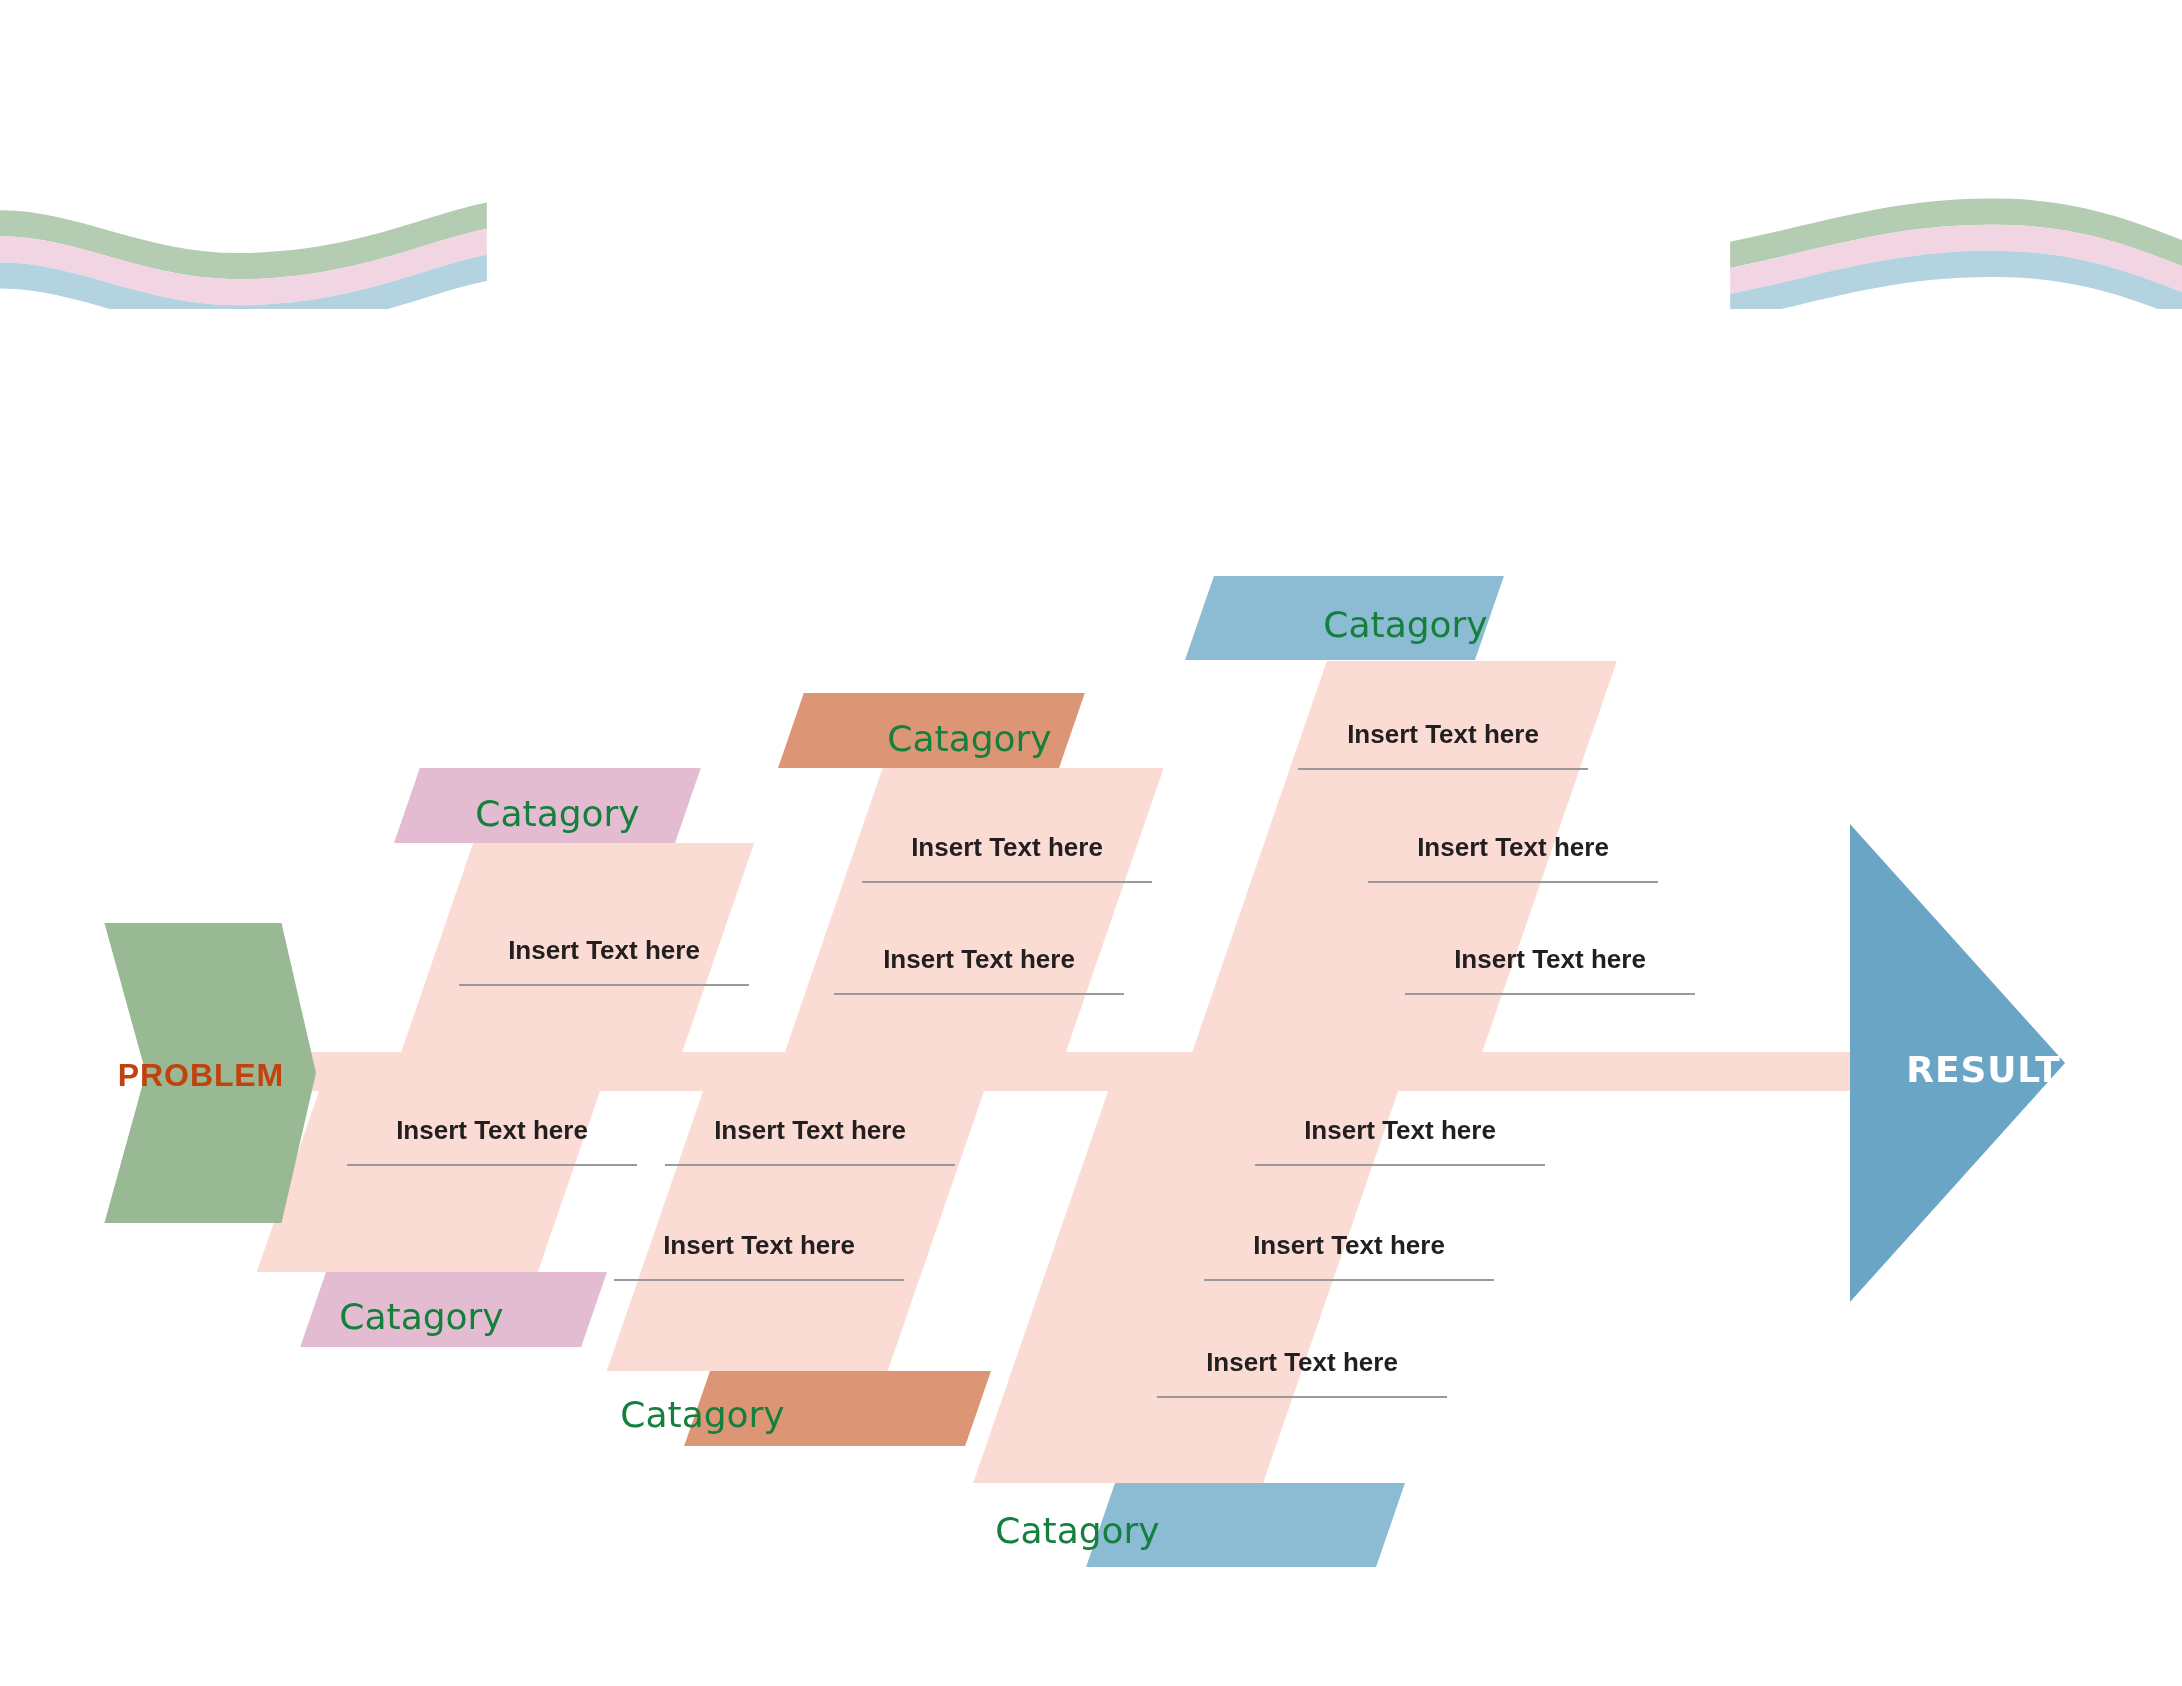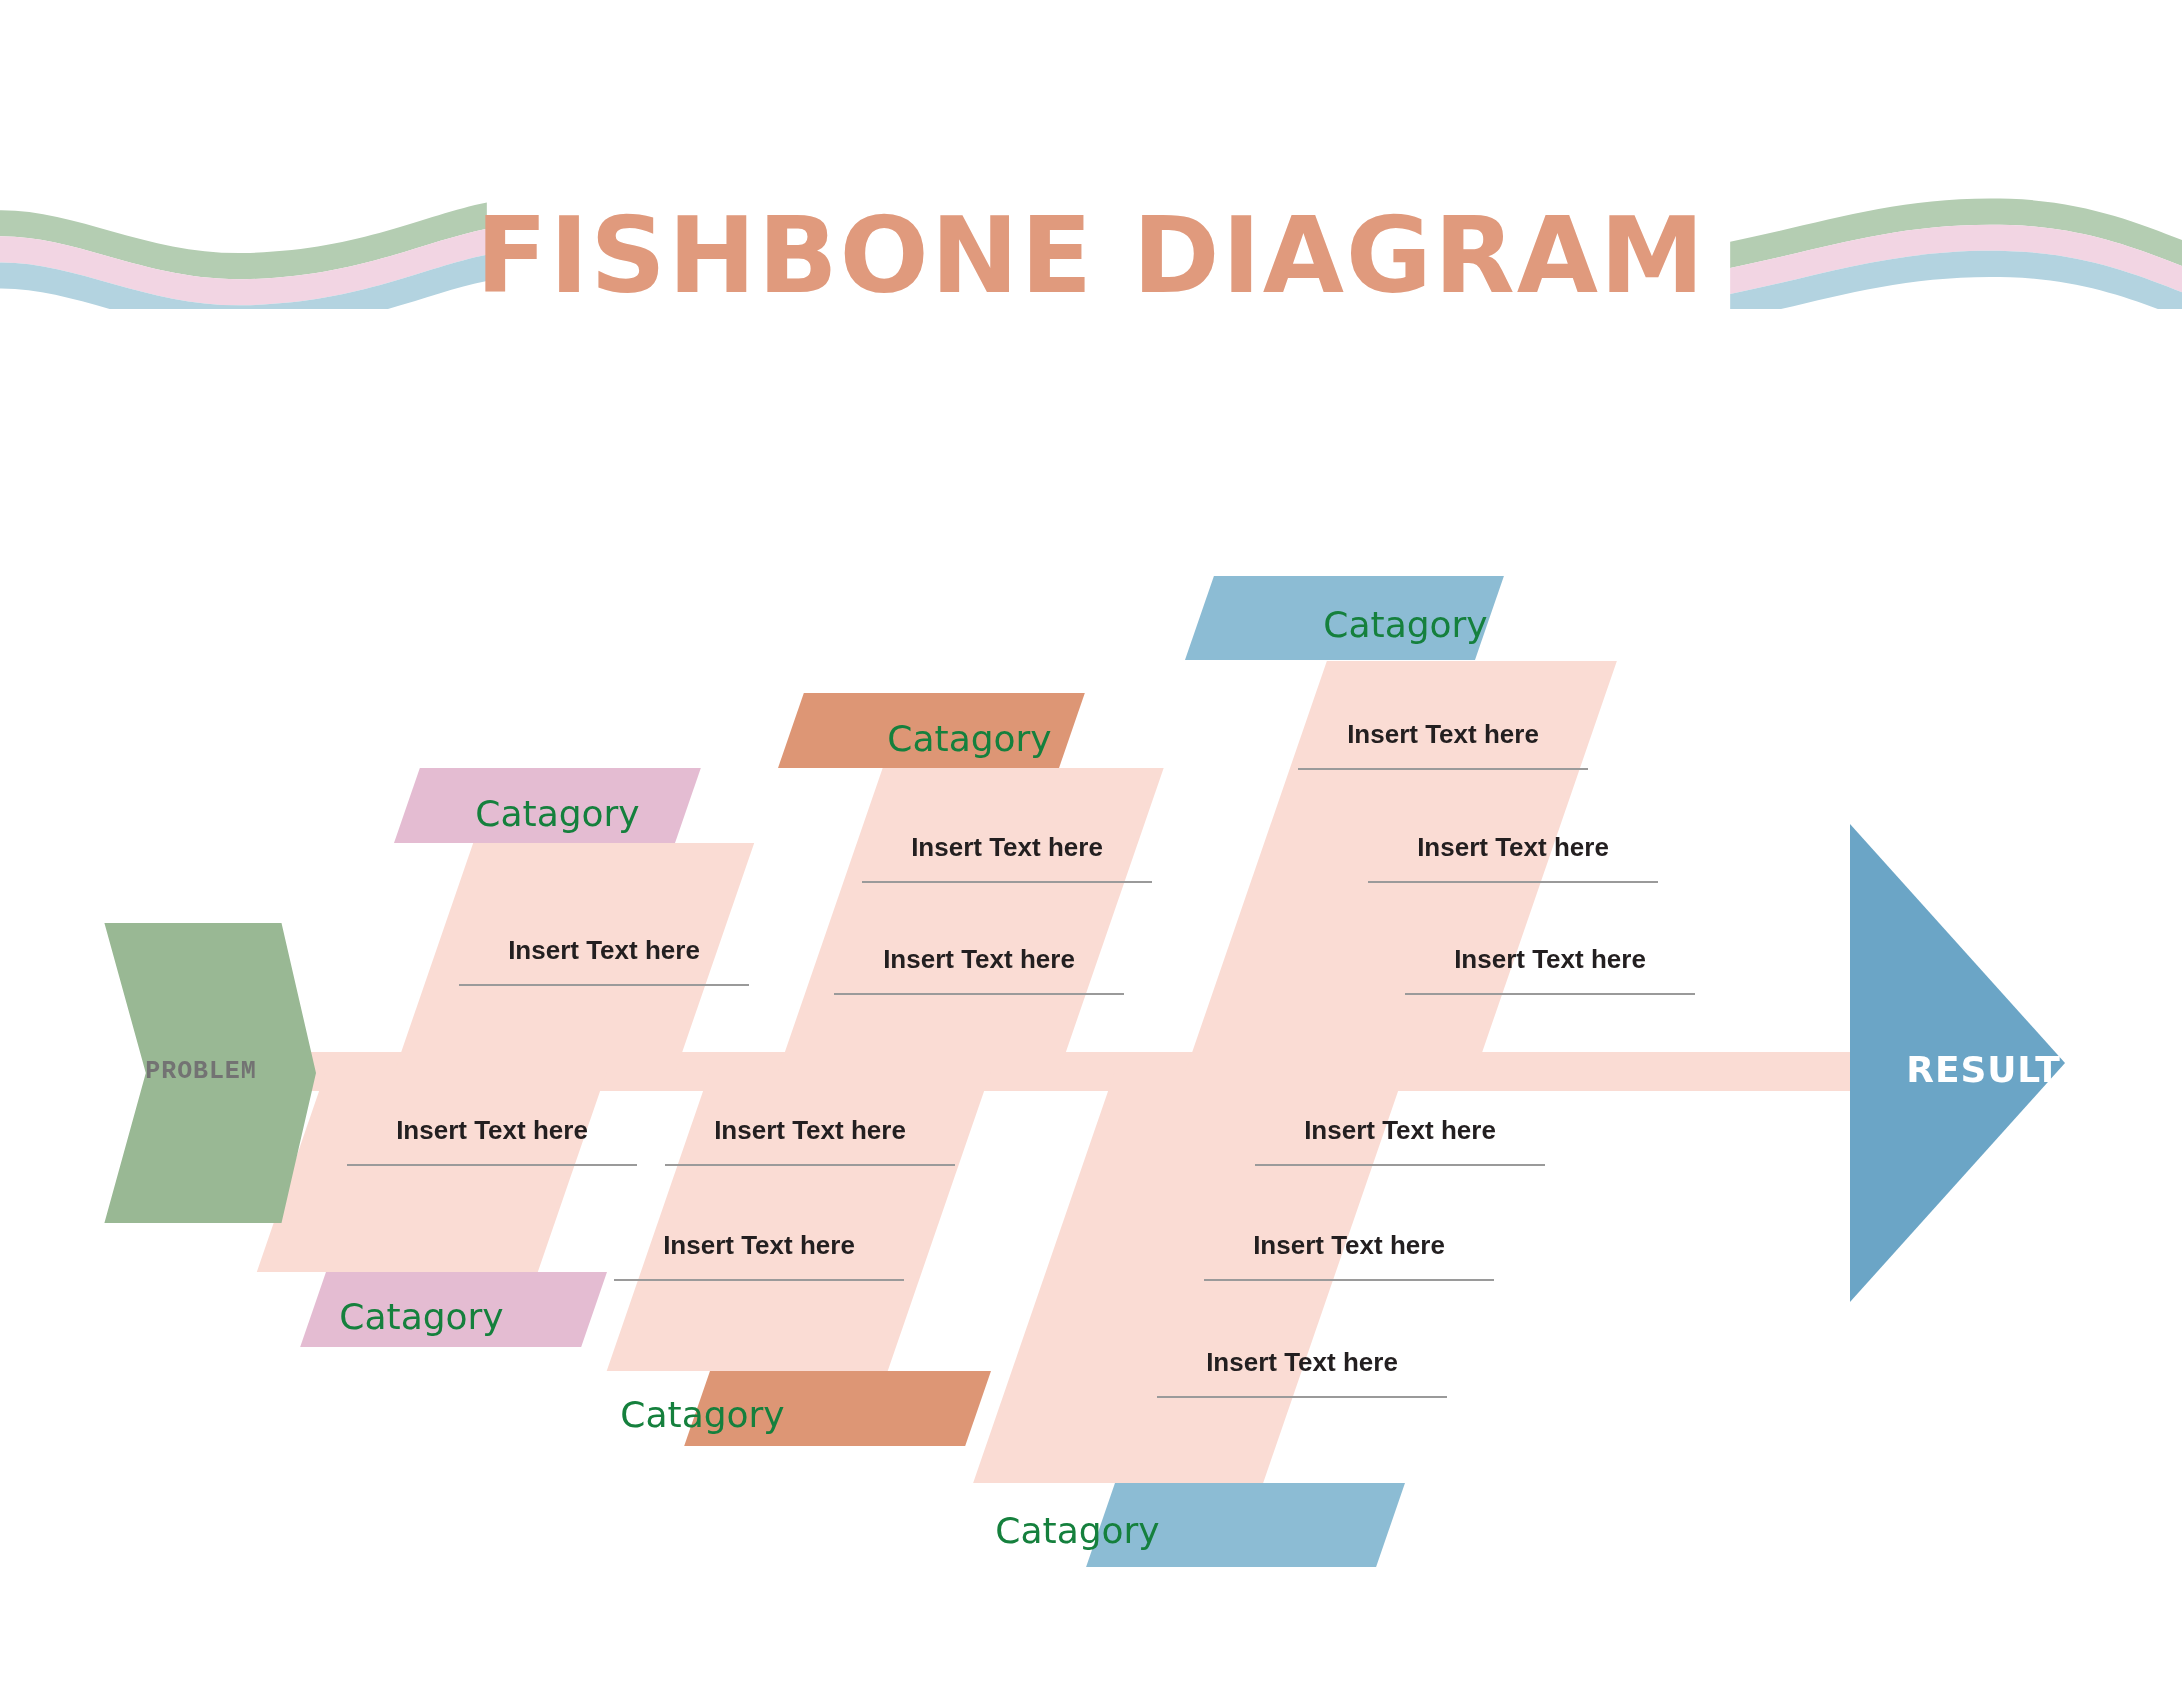--- a/index.html
+++ b/index.html
@@ -73,24 +73,24 @@
     height: 300px;
     background: #99b894;
     clip-path: polygon(8% 0%, 85% 0%, 100% 50%, 85% 100%, 8% 100%, 26% 50%);
   }
   #problem-label {
     position: absolute;
     left: 86px;
     top: 1057px;
     width: 230px;
     text-align: center;
-    color: #737373;
-    font-family: Liberation Mono, monospace;
-    font-weight: 700;
-    font-size: 25px;
+    color: #c2410c;
+    font-family: Liberation Sans, sans-serif;
+    font-weight: 700;
+    font-size: 32px;
     letter-spacing: 0.9px;
   }
 
   
   #result-shape {
     position: absolute;
     left: 1850px;
     top: 824px;
     width: 215px;
     height: 478px;
@@ -160,21 +160,20 @@
 <body>
 
 <div id="header-band">
 
   <svg id="wave-left" class="wave-svg" width="525" height="112" viewBox="0 0 560 120" fill="none">
     <path d="M0,18 C100,-2 180,62 300,60 C420,58 490,20 560,6 L560,34 C490,48 420,86 300,88 C180,90 100,26 0,46 Z" fill="#b4cdb2"></path>
     <path d="M0,46 C100,26 180,90 300,88 C420,86 490,48 560,34 L560,62 C490,76 420,114 300,116 C180,118 100,54 0,74 Z" fill="#f2d5e3"></path>
     <path d="M0,74 C100,54 180,118 300,116 C420,114 490,76 560,62 L560,90 C490,104 420,142 300,144 C180,146 100,82 0,102 Z" fill="#b3d3e0"></path>
   </svg>
 
-  <div id="page-title">FISHBONE DIAGRAM</div>
 
   <svg id="wave-right" class="wave-svg" width="525" height="112" viewBox="0 0 560 120" fill="none">
     <path d="M0,48 C100,28 180,-2 300,2 C420,6 490,56 560,72 L560,100 C490,84 420,34 300,30 C180,26 100,56 0,76 Z" fill="#b4cdb2"></path>
     <path d="M0,76 C100,56 180,26 300,30 C420,34 490,84 560,100 L560,128 C490,112 420,62 300,58 C180,54 100,84 0,104 Z" fill="#f2d5e3"></path>
     <path d="M0,104 C100,84 180,54 300,58 C420,62 490,112 560,128 L560,156 C490,140 420,90 300,86 C180,82 100,112 0,132 Z" fill="#b3d3e0"></path>
   </svg>
 </div>
 
 <div id="diagram">
 

